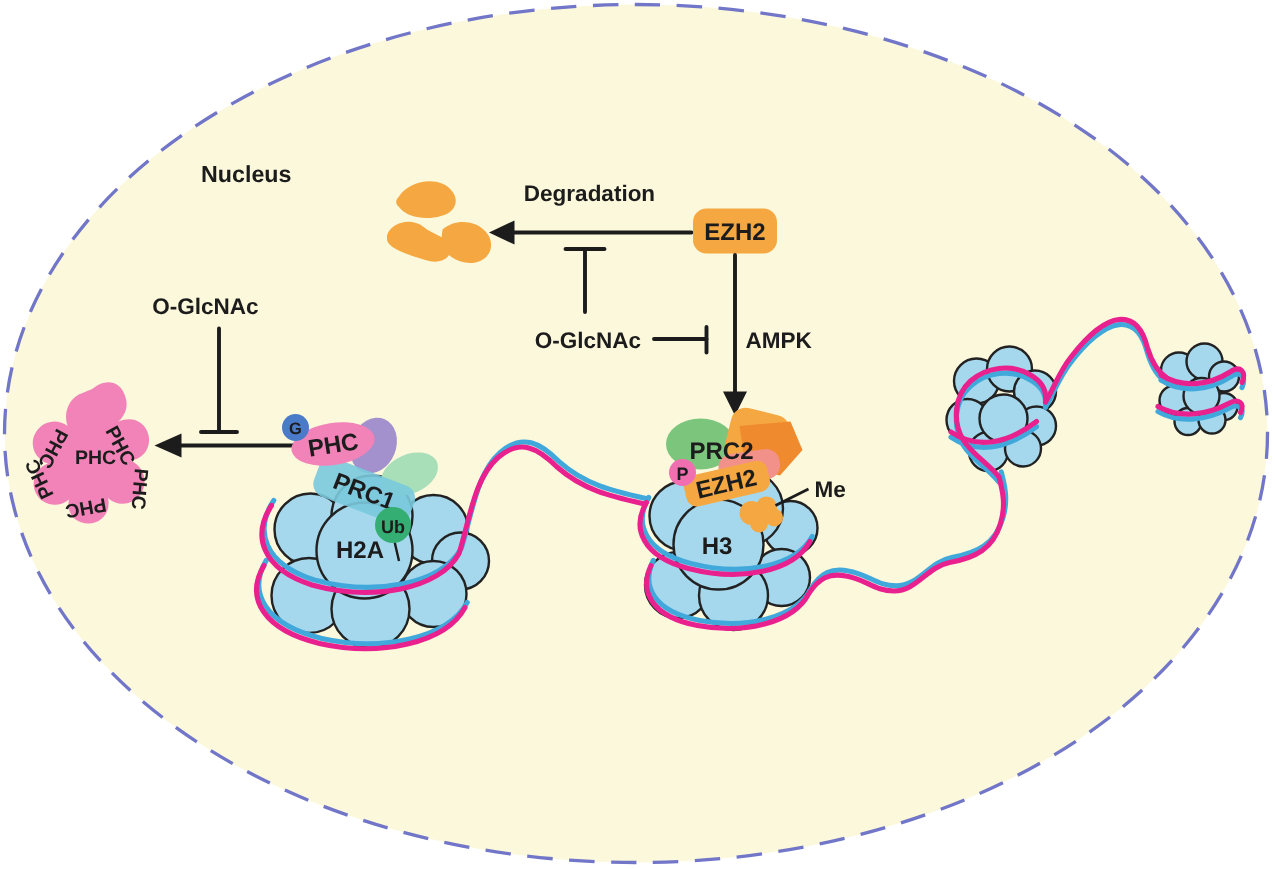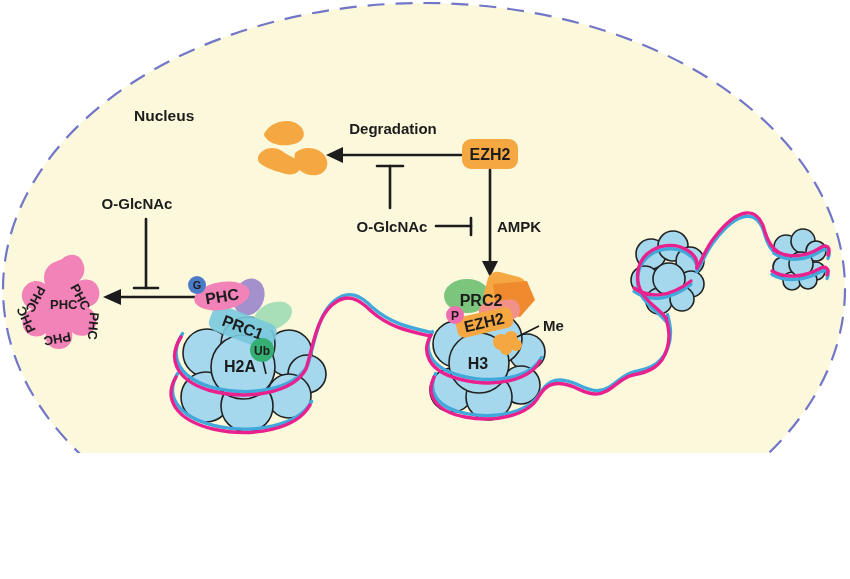--- a/index.html
+++ b/index.html
@@ -1,16 +1,16 @@
 <!DOCTYPE html>
 <html><head>
 <meta charset="utf-8">
 <style>
   html,body{margin:0;padding:0;background:#ffffff;}
-  .stage{position:relative;width:850px;height:453px;background:#ffffff;overflow:hidden;}
+  .stage{position:relative;width:850px;height:579px;background:#ffffff;overflow:hidden;}
   svg{display:block;}
   text{font-family:"Liberation Sans","DejaVu Sans",sans-serif;fill:#1c1c1c;font-weight:600;}
   .lbl{font-size:15px;}
   .lbl-bold{font-size:15.5px;font-weight:700;}
   .complex-lbl{font-size:16px;}
   .badge-lbl{font-size:11px;font-weight:700;}
   .star-lbl{font-size:13px;font-weight:700;}
   .mid{text-anchor:middle;}
   .nuc{fill:#a5d8ec;stroke:#222222;stroke-width:1.6;}
   .dna-m{fill:none;stroke:#e9218e;stroke-width:3.4;stroke-linecap:round;}

